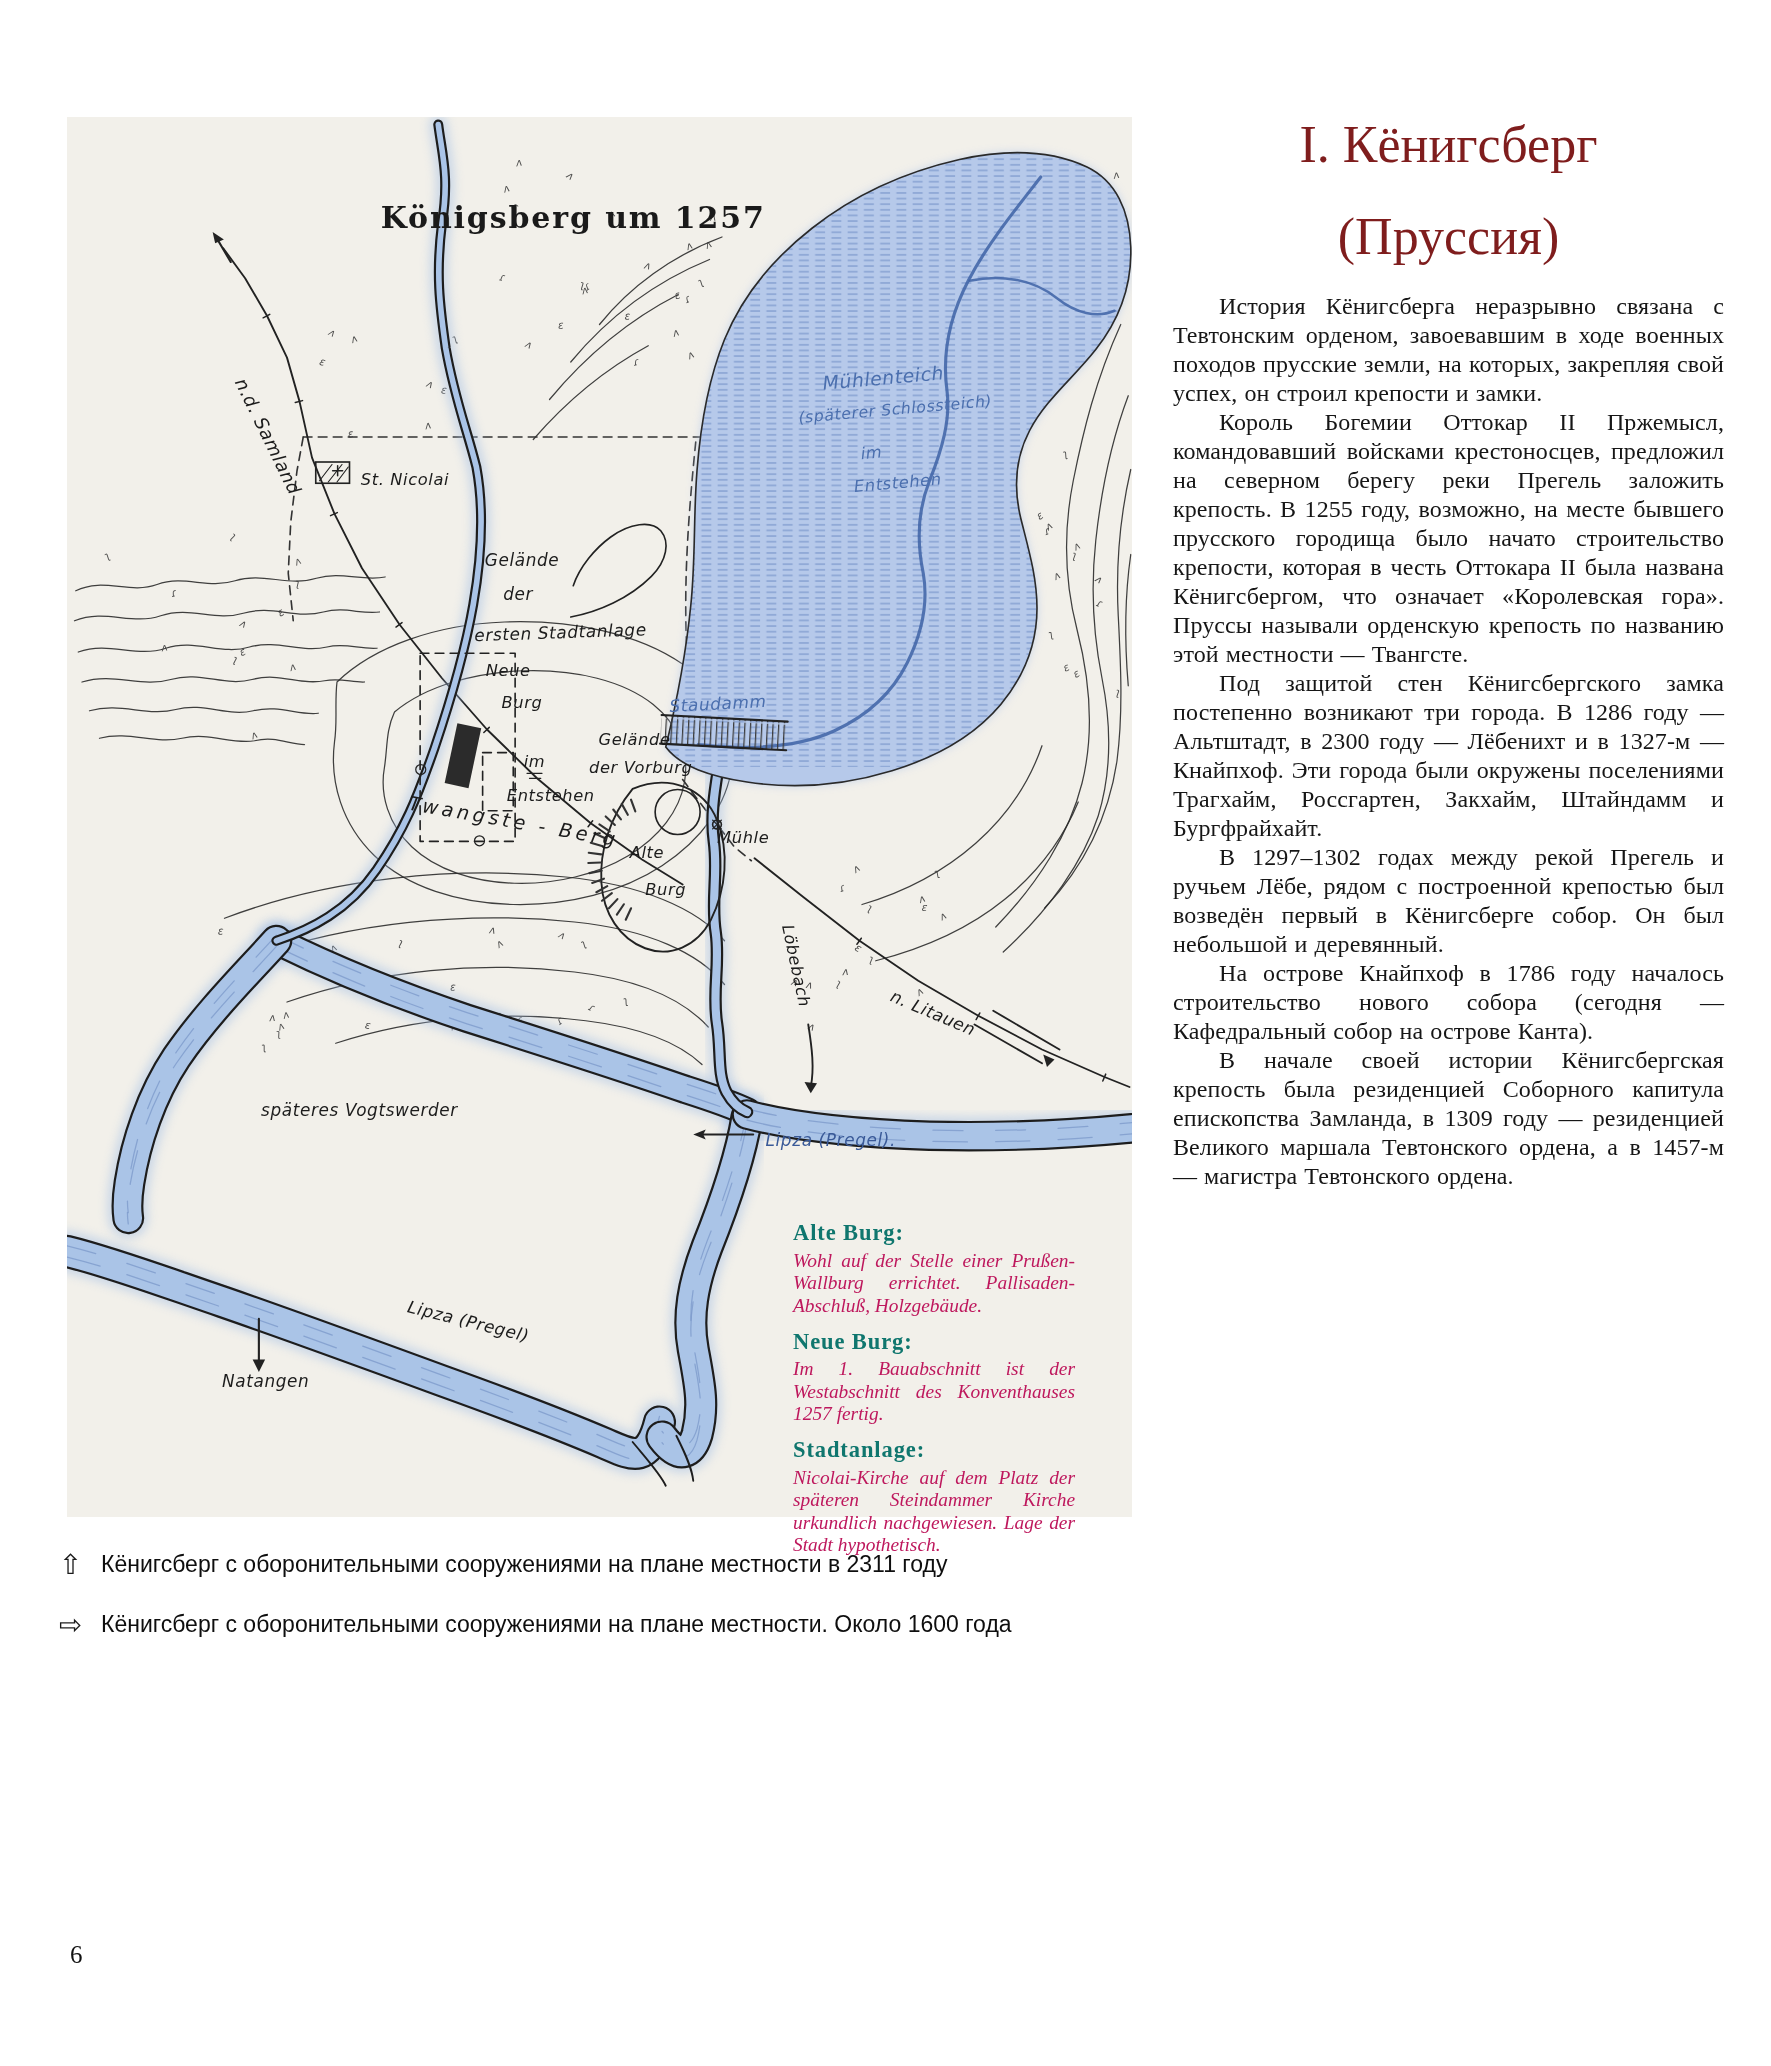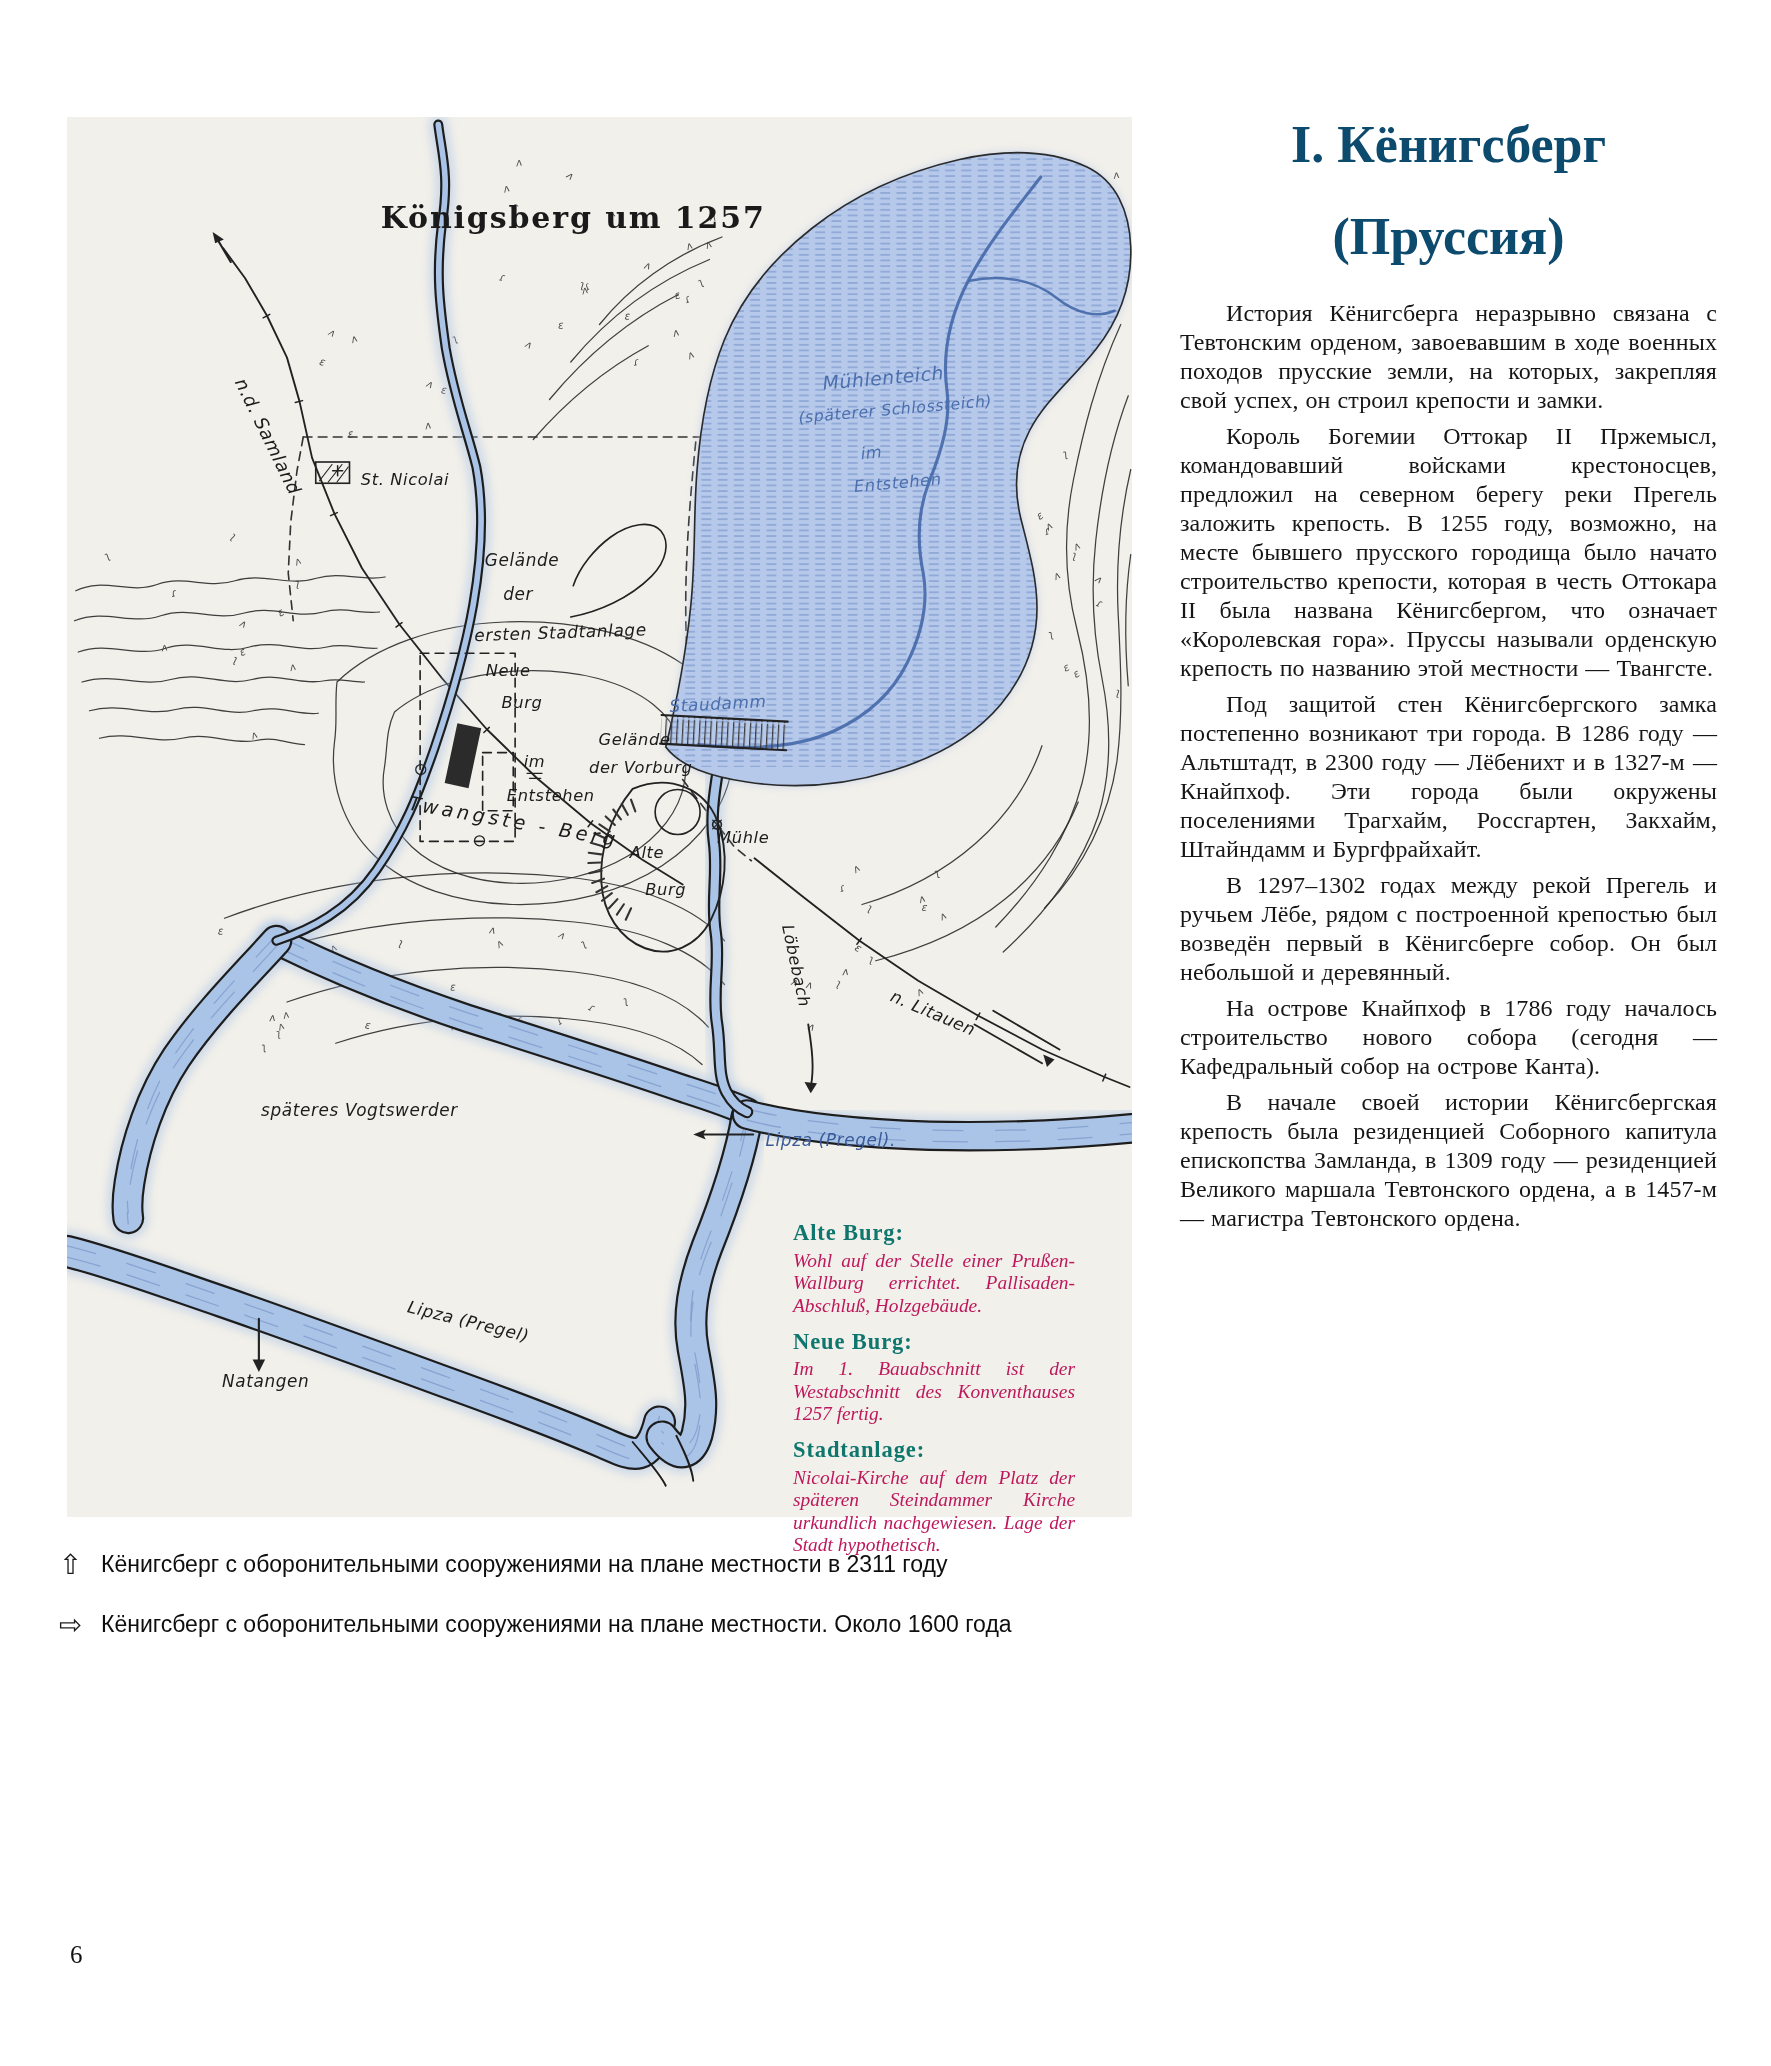--- a/index.html
+++ b/index.html
@@ -18,24 +18,24 @@
   .legend-term{font-family:"Liberation Serif",serif;font-weight:bold;font-size:22.5px;
                letter-spacing:0.9px;color:#0f766e;margin:11.2px 0 3.7px 0;}
   .legend-desc{font-family:"Liberation Serif",serif;font-style:italic;font-size:19.4px;
                line-height:22.5px;color:#be185d;text-align:justify;}
   
   .caption-row{position:absolute;left:59px;width:1025px;display:flex;align-items:center;
                font-family:"Liberation Sans",sans-serif;font-size:23px;color:#0e0e0e;}
   .caption-arrow{font-size:27.5px;margin-right:19px;line-height:25px;color:#1a1a1a;}
   
   #article-heading{position:absolute;left:1173px;top:99px;width:551px;text-align:center;
-                   font-weight:bold;font-size:52px;line-height:92px;color:#0c4a6e;}
+                   font-weight:normal;font-size:52px;line-height:92px;color:#7f1d1d;}
   #article-body{position:absolute;left:1173px;top:292px;width:551px;font-size:24px;
                 line-height:29px;text-align:justify;letter-spacing:0.1px;word-spacing:0.9px;}
-  #article-body p{margin:7px;text-indent:46px;}
+  #article-body p{margin:0;text-indent:46px;}
   #page-number{position:absolute;left:70px;top:1941px;font-size:25px;color:#111;}
 </style>
 </head>
 <body>
 
 <div id="page">
 
   <div id="map-plate">
     <svg id="map-svg" width="1065" height="1400" viewBox="0 0 1704 2240">
         <defs>

